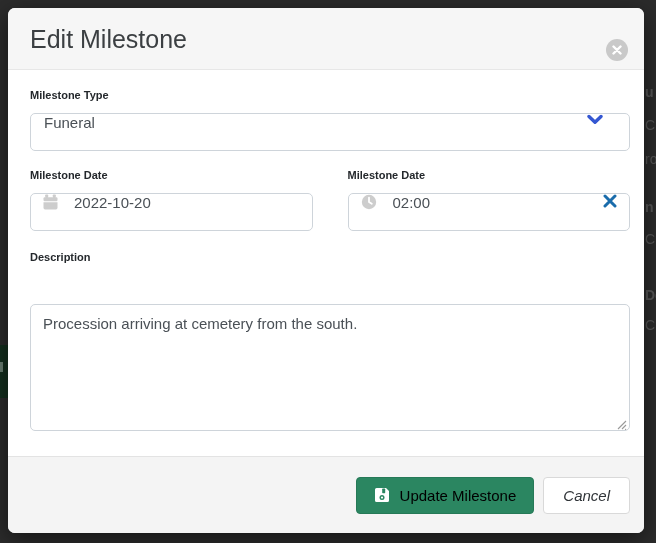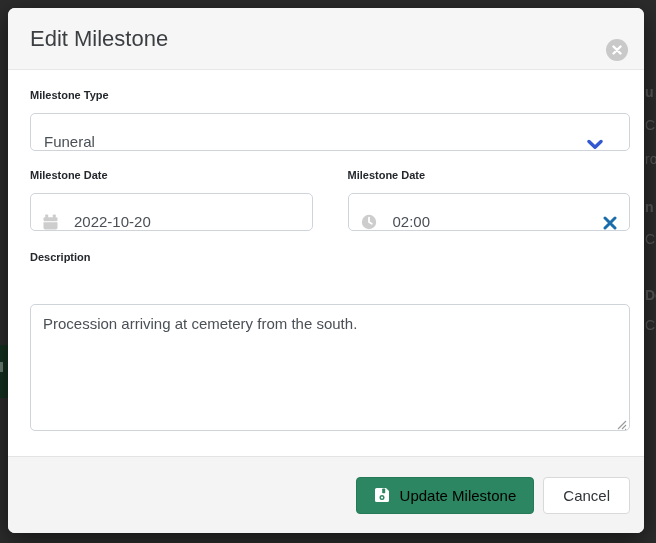--- a/index.html
+++ b/index.html
@@ -26,37 +26,37 @@
     position:absolute;left:8px;top:8px;width:636px;height:525px;
     background:#fff;border-radius:7px;overflow:hidden;
     box-shadow:0 6px 24px rgba(0,0,0,.55);
     display:flex;flex-direction:column;
   }
   .modal-header{
     flex:none;background:#f6f6f6;border-bottom:1px solid #e7e7e7;
     padding:16px 22px 15px 22px;position:relative;
   }
   .modal-title{
-    font-size:22px;color:#3b3f42;line-height:30px;font-weight:400;
+    font-size:25px;color:#3b3f42;line-height:30px;font-weight:400;
   }
   .close-btn{
     position:absolute;right:16px;top:31px;width:22px;height:22px;
     border-radius:50%;background:#c9c9c9;border:none;padding:0;
     display:flex;align-items:center;justify-content:center;cursor:pointer;
   }
   .modal-body{
     flex:1;background:#fff;padding:16px 14px 0 22px;box-sizing:border-box;
   }
   .form-label{
     display:block;font-size:11px;font-weight:bold;color:#24282c;
     margin:0 0 9px 0;line-height:18px;
   }
   .control{
     box-sizing:border-box;height:38px;border:1px solid #ced4da;border-radius:5px;
-    background:#fff;display:flex;align-items:flex-end;font-size:15px;color:#4a5056;
+    background:#fff;display:flex;align-items:flex-start;font-size:15px;color:#4a5056;
   }
   .select-control{
     width:100%;justify-content:space-between;padding:0 26px 0 13px;cursor:pointer;
   }
   .two-col{display:flex;gap:35px;margin-top:15px;}
   .col{flex:1 1 0;min-width:0;}
   .icon-control{padding:0 12px;gap:16px;cursor:text;}
   .control .value{white-space:nowrap;}
   .spacer{flex:1;}
   .clear-x{border:none;background:none;padding:0 0 0 4px;cursor:pointer;display:flex;align-items:center;}
@@ -77,21 +77,21 @@
     gap:9px;padding:0 14px;
   }
   .btn{
     height:37px;border-radius:4px;font-family:"Liberation Sans", sans-serif;
     font-size:15px;display:flex;align-items:center;cursor:pointer;box-sizing:border-box;
   }
   .btn-success{
     background:#2b8661;border:1px solid #267957;color:#000000;padding:0 17px;gap:10px;
   }
   .btn-cancel{
-    background:#fff;border:1px solid #d9d9d9;color:#303438;padding:0 19px;
+    background:#fff;border:1px solid #d9d9d9;color:#303438;padding:0 19px;font-style:italic;
   }
 </style>
 </head>
 <body>
 
 <div>
   <span class="backdrop-frag bold" style="top:85px">u</span>
   <span class="backdrop-frag" style="top:118px">C</span>
   <span class="backdrop-frag" style="top:152px">ro</span>
   <span class="backdrop-frag bold" style="top:200px">n</span>

